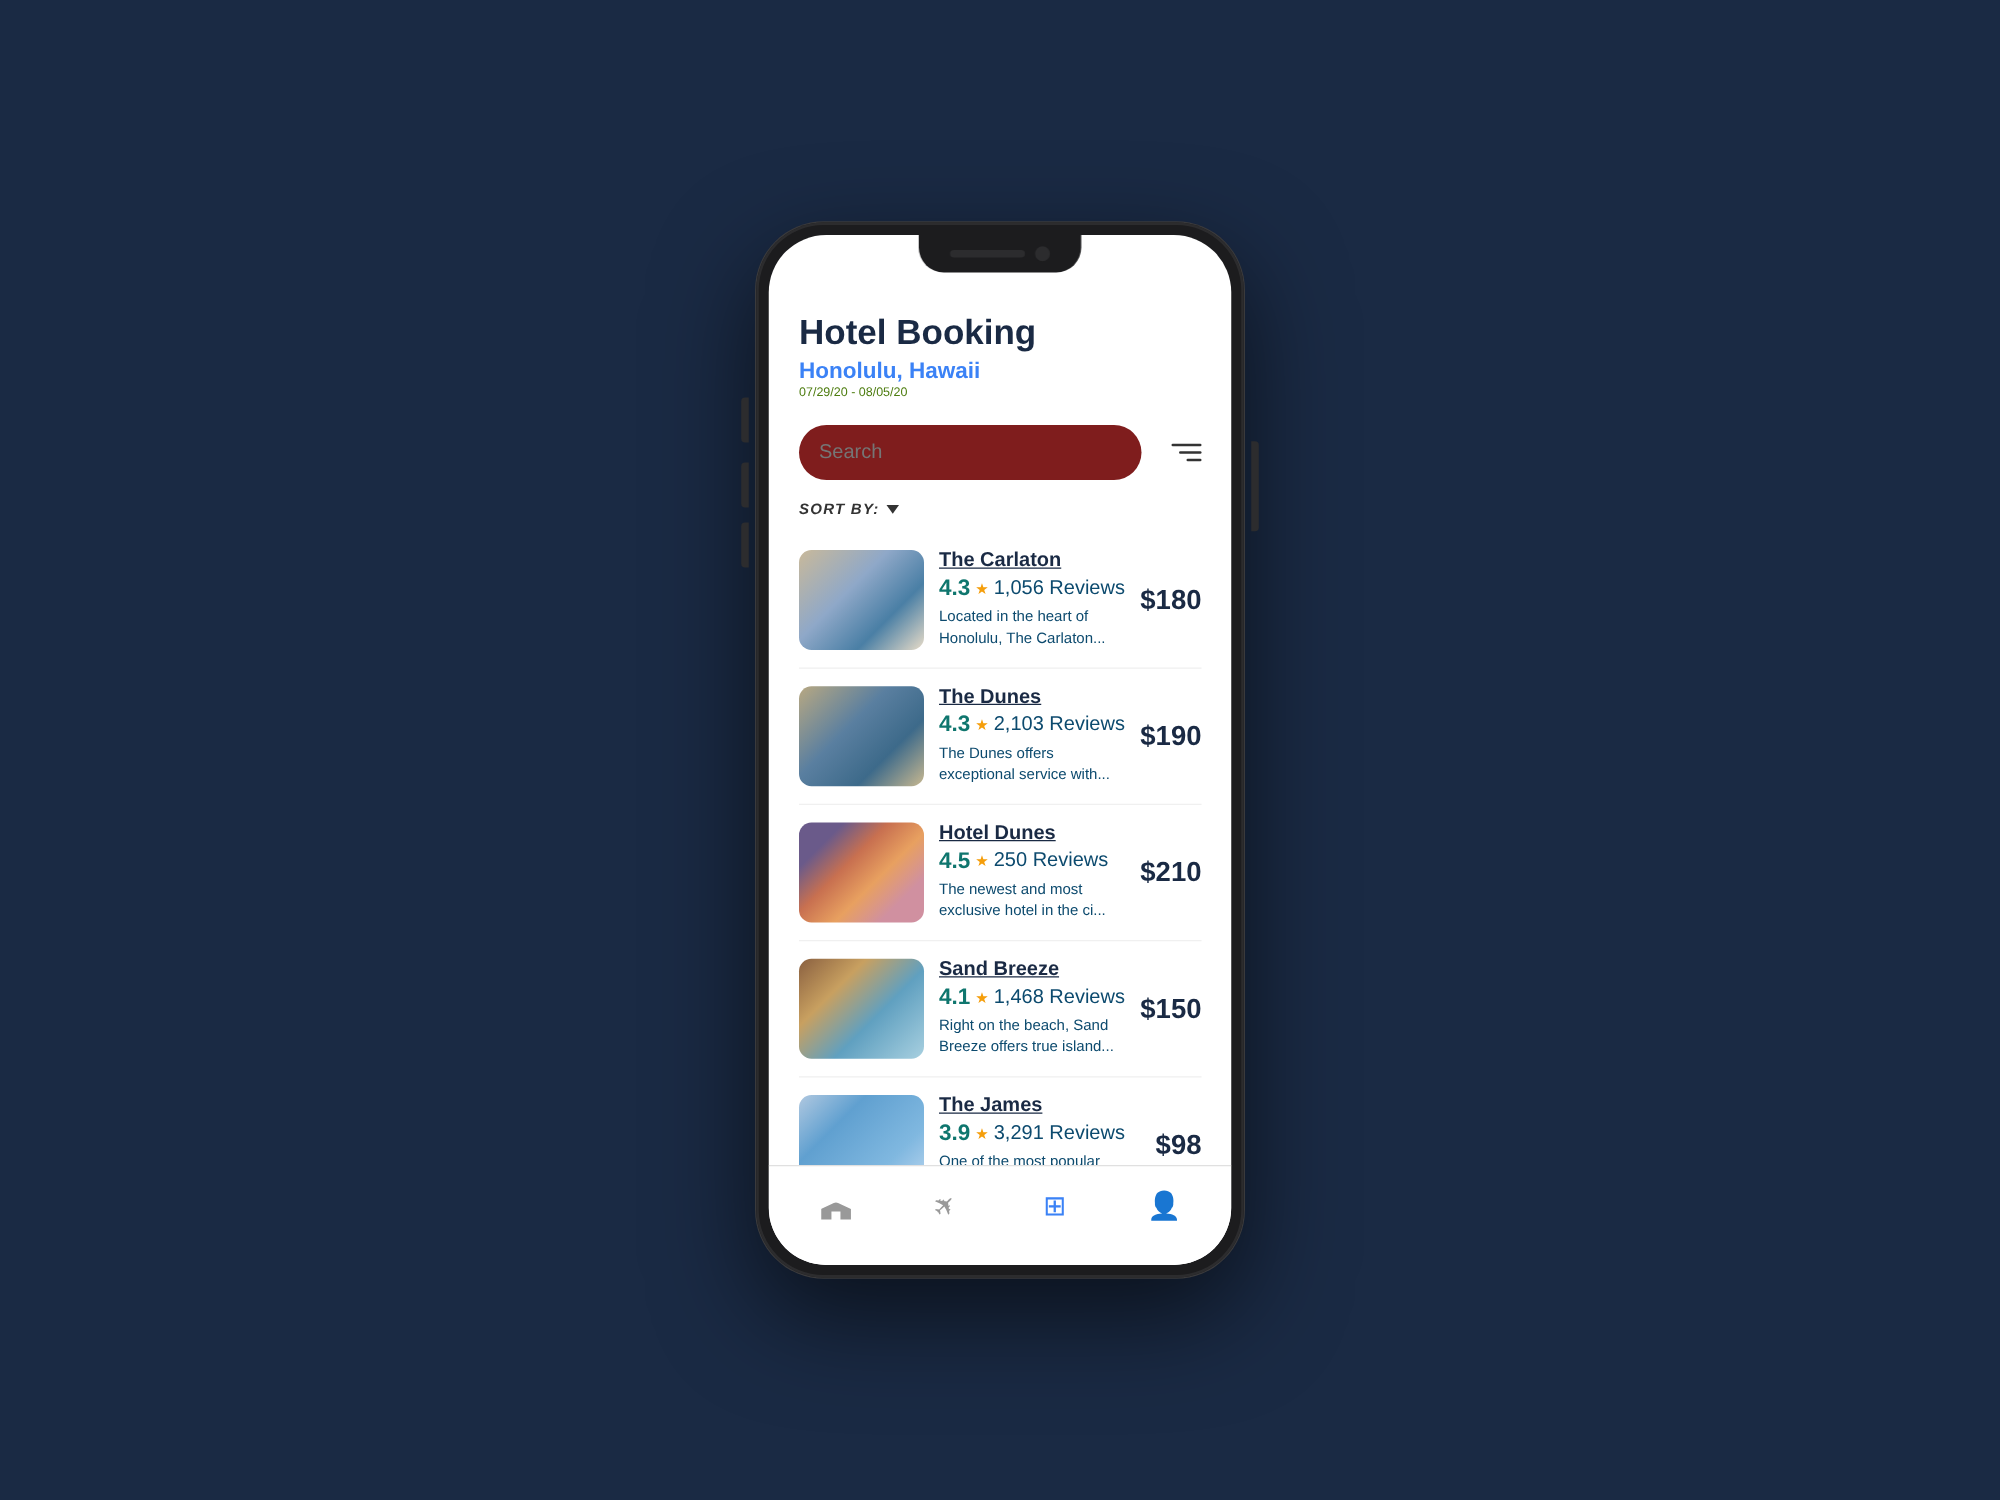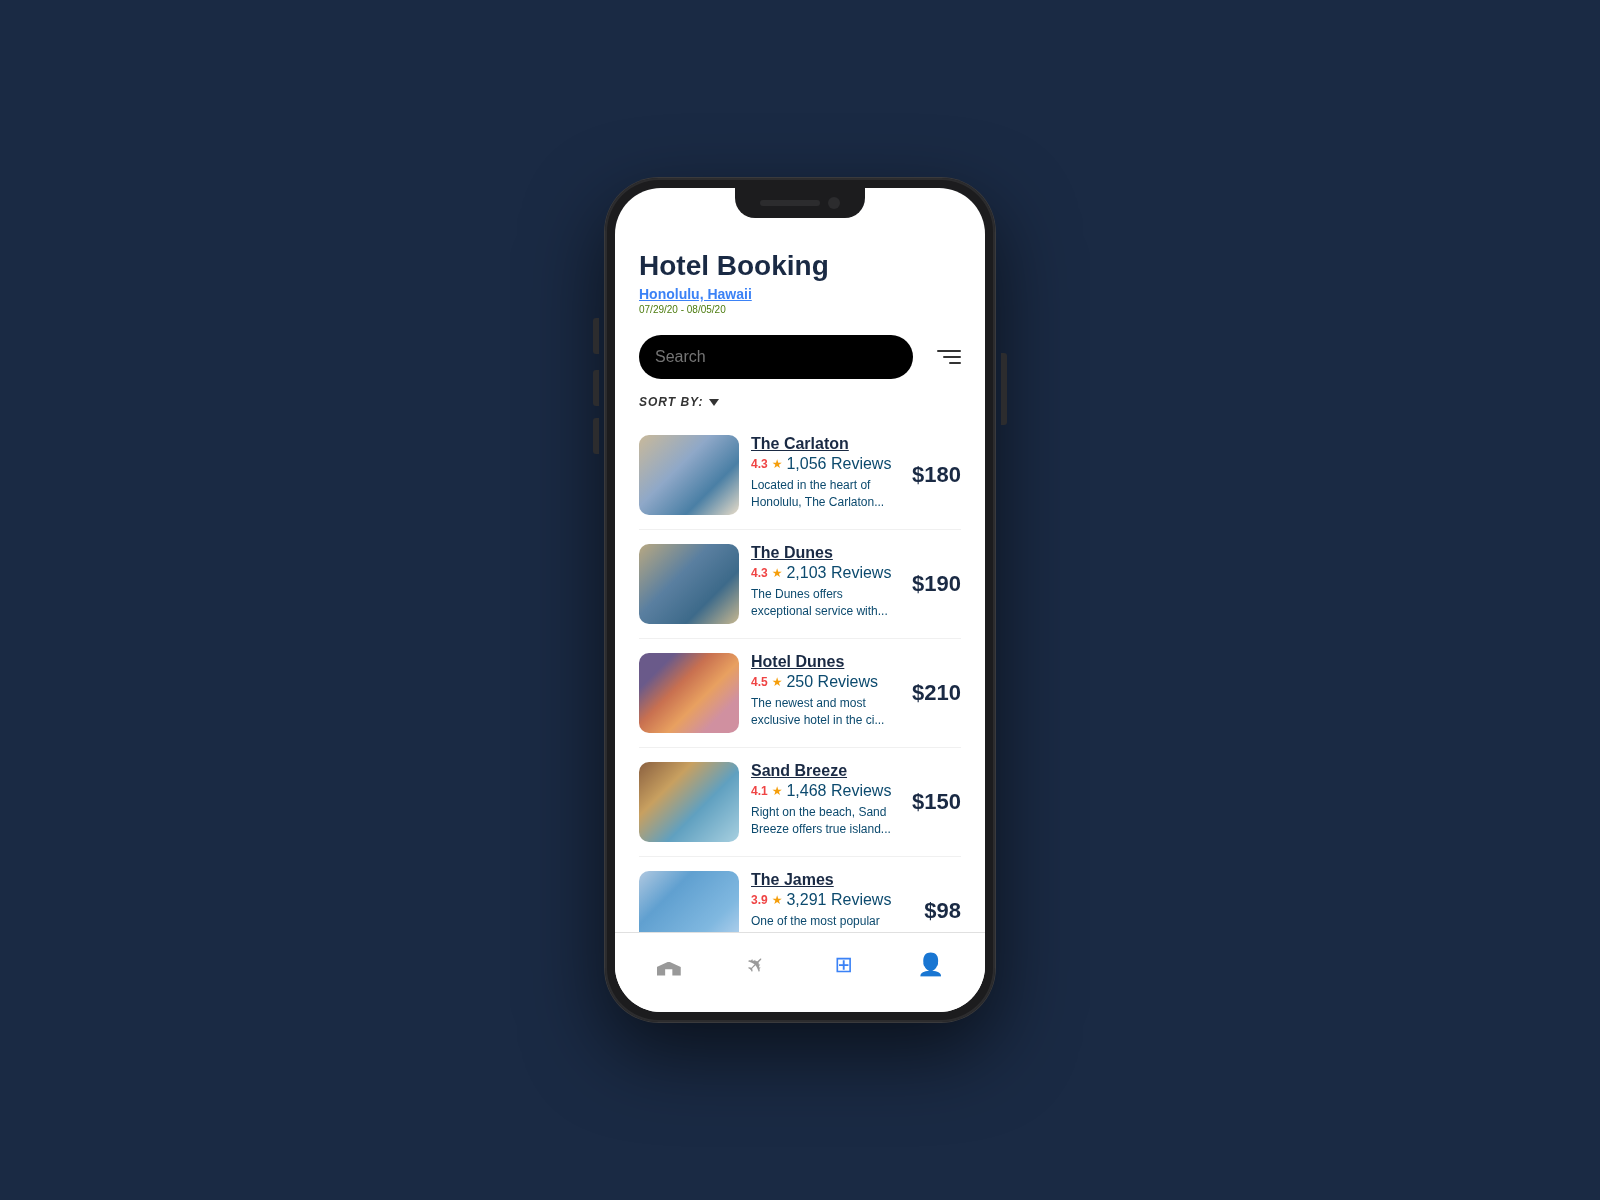--- a/index.html
+++ b/index.html
@@ -97,44 +97,43 @@
     .screen-content::-webkit-scrollbar { display: none; }
 
     .app-title {
       font-size: 28px;
       font-weight: 700;
       color: #1a2a44;
       margin-top: 12px;
     }
 
     .location {
-      font-size: 14px;
+      font-size: 18px;
       font-weight: 600;
       color: #3b82f6;
       margin-top: 4px;
-      text-decoration: underline;
     }
 
     .dates {
       font-size: 10px;
       color: #4d7c0f;
       margin-top: 2px;
     }
 
     .search-row {
       display: flex;
       align-items: center;
       gap: 12px;
       margin-top: 20px;
     }
 
     .search-input {
       flex: 1;
       height: 44px;
-      background: #000000;
+      background: #7f1d1d;
       border: none;
       border-radius: 22px;
       padding: 0 16px;
       font-size: 16px;
       color: #999;
       outline: none;
     }
 
     .filter-icon {
       width: 36px;
@@ -235,23 +234,23 @@
     }
 
     .hotel-rating-row {
       display: flex;
       align-items: center;
       gap: 4px;
       margin-top: 2px;
     }
 
     .rating-number {
-      font-size: 12px;
+      font-size: 18px;
       font-weight: 600;
-      color: #ef4444;
+      color: #0f766e;
     }
 
     .star-icon {
       color: #f59e0b;
       font-size: 12px;
     }
 
     .review-count {
       font-size: 16px;
       color: #0c4a6e;

